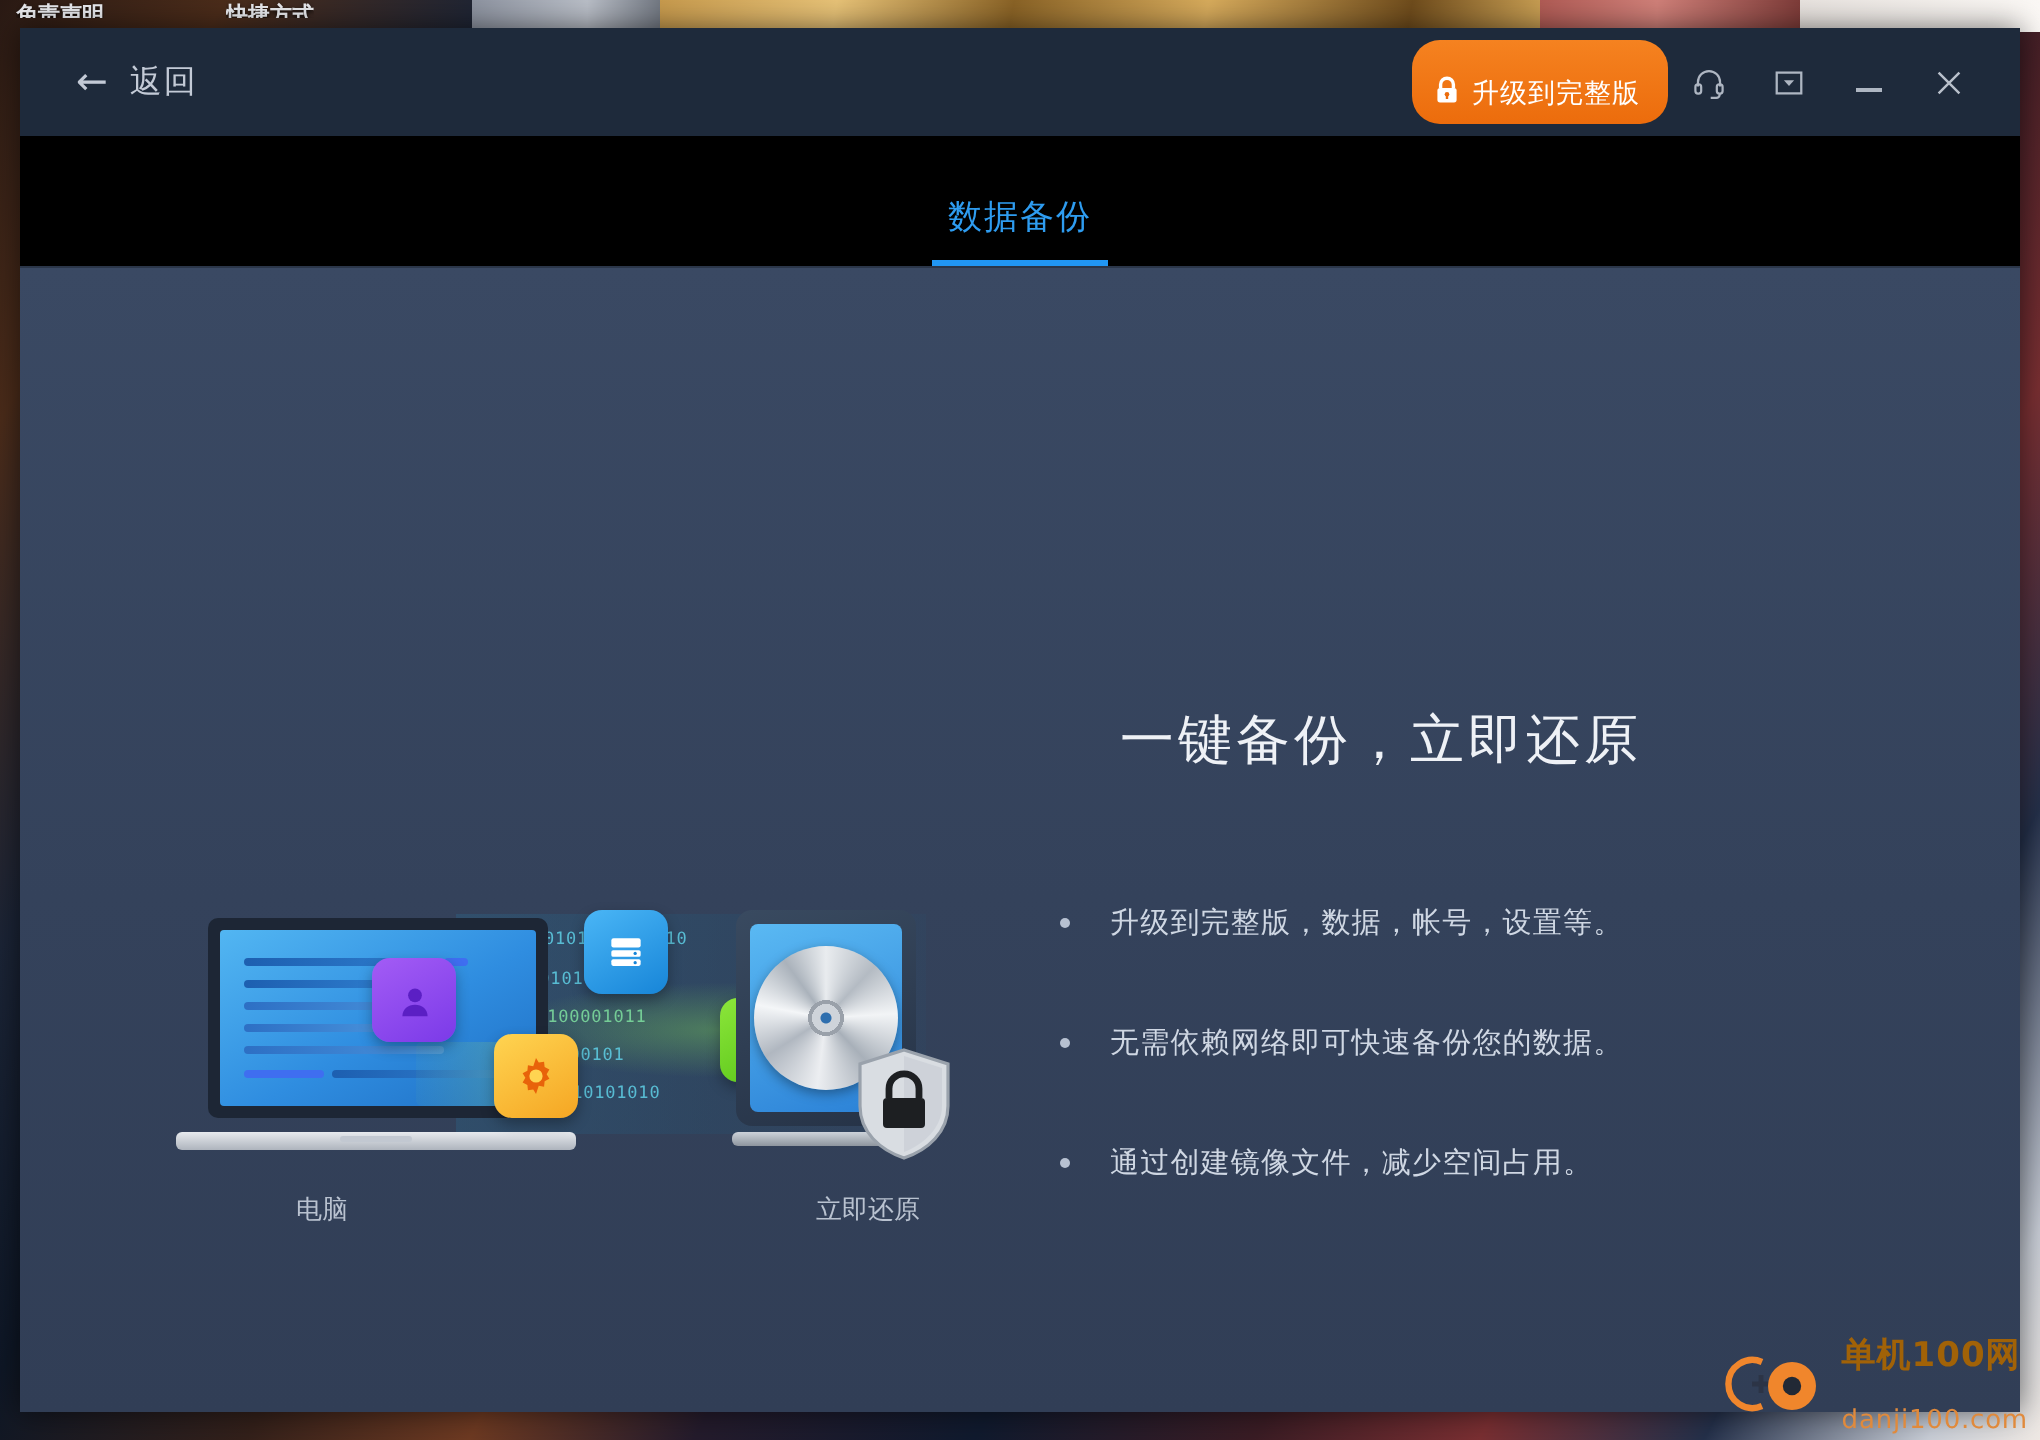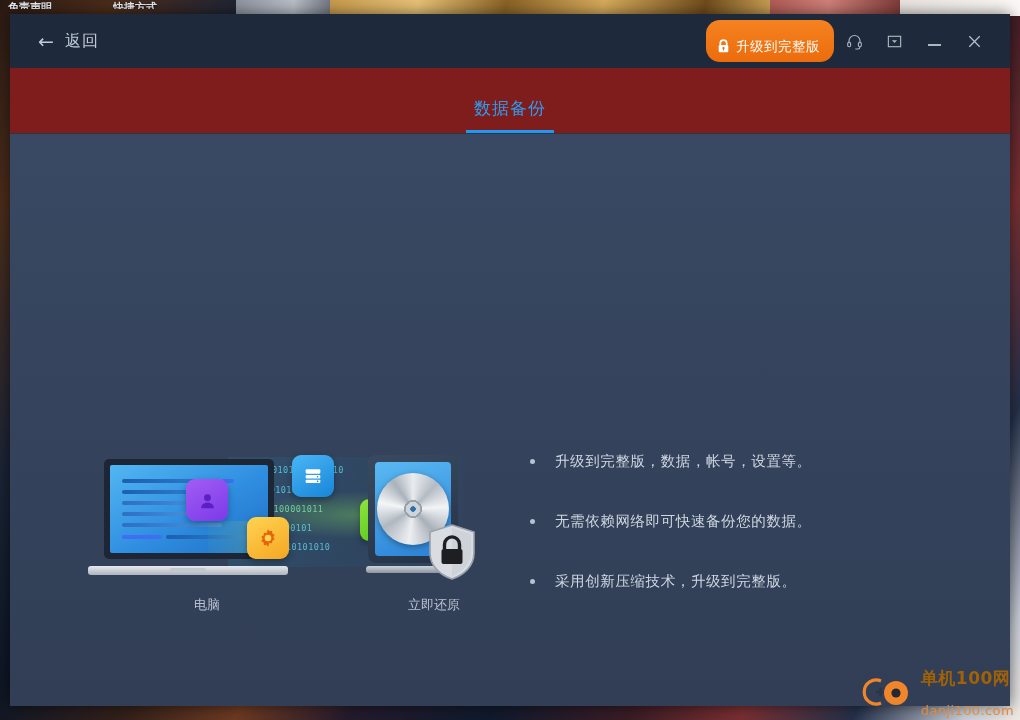--- a/index.html
+++ b/index.html
@@ -92,21 +92,21 @@
     cursor: pointer; color: #aeb6c2;
   }
   #minimize-icon .minline {
     width: 13px; height: 1.5px; background: #aeb6c2; display: block;
     margin-top: 8px;
   }
 
   
   #tabbar {
     height: 66px;
-    background: #7f1d1d;
+    background: #000000;
     display: flex; align-items: flex-end; justify-content: center;
     gap: 52px;
     border-bottom: 1px solid #2b3649;
     position: relative;
   }
   .tab {
     position: relative;
     font-size: 17px;
     padding: 0 8px 13px 8px;
     cursor: pointer;
@@ -421,38 +421,39 @@
           <svg width="52" height="58" viewBox="0 0 52 58">
             <path d="M26 2 L48 9 V30 C48 43 38 52 26 56 C14 52 4 43 4 30 V9 Z" fill="#d9dde2" stroke="#9aa2ac" stroke-width="1.6"></path>
             <path d="M26 5 L45 11 V30 C45 41 36 49 26 53 Z" fill="#c7ccd3" opacity=".6"></path>
             <path d="M18.5 26v-4.6a7.5 7.5 0 0 1 15 0V26" fill="none" stroke="#1d1f22" stroke-width="3.4"></path>
             <rect x="15.5" y="26" width="21" height="15" rx="2" fill="#1d1f22"></rect>
           </svg>
         </div>
       </div>
     </div>
 
-    <div style="position:absolute; left:150px; top:462px; width:60px; text-align:right;
+    <div style="position:absolute; left:138px; top:462px; width:60px; text-align:left;
                 font-size:13px; color:#b9c2d0;">电脑</div>
     <div style="position:absolute; left:388px; top:462px; width:72px; text-align:center;
                 font-size:13px; color:#b9c2d0;">立即还原</div>
 
+    <div id="headline">一键备份，立即还原</div>
 
     <div id="bullets">
       <div class="bullet">
         <span class="dot"></span>
         <span>升级到完整版，数据，帐号，设置等。</span>
       </div>
       <div class="bullet">
         <span class="dot"></span>
         <span>无需依赖网络即可快速备份您的数据。</span>
       </div>
       <div class="bullet">
         <span class="dot"></span>
-        <span>采用创新压缩技术，升级到完整版。</span>
+        <span>通过创建镜像文件，减少空间占用。</span>
       </div>
     </div>
 
   </div>
 </div>
 
 <div id="watermark">
   <span>
     <svg width="56" height="34" viewBox="0 0 56 34">
       <path d="M22 6 A12 12 0 1 0 22 28" fill="none" stroke="#f0862c" stroke-width="3.2"></path>

